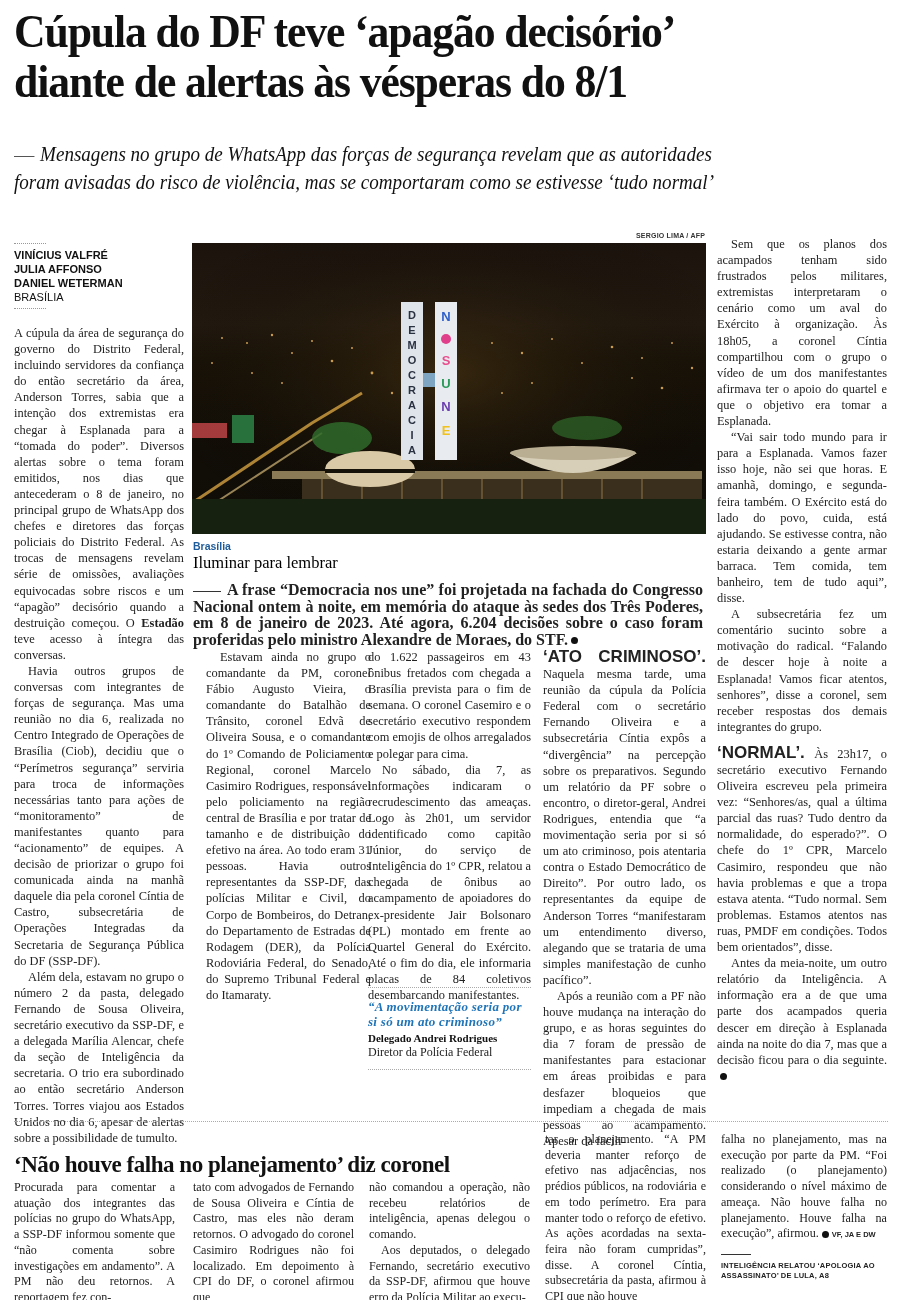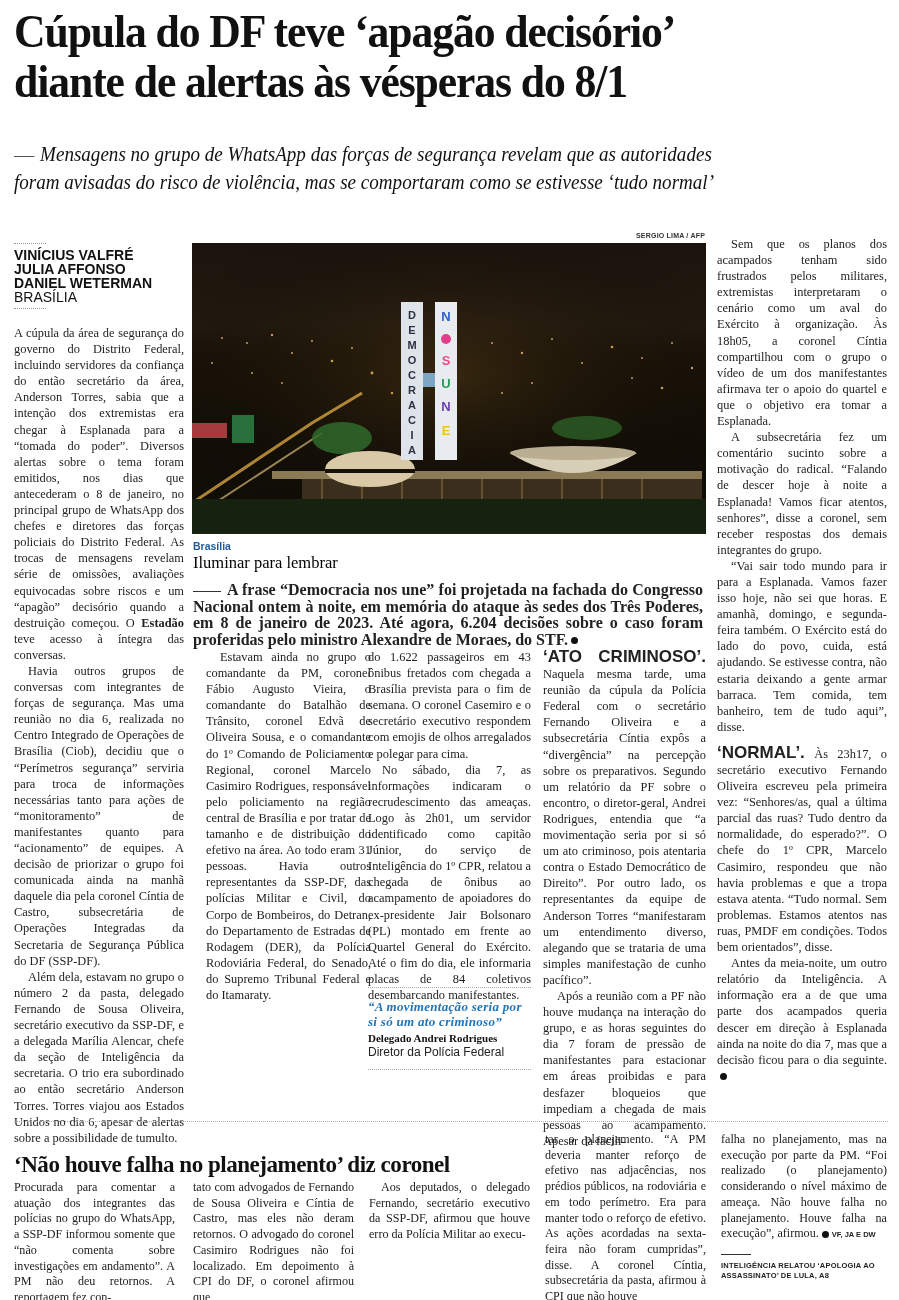--- a/index.html
+++ b/index.html
@@ -2,21 +2,21 @@
 <html><head>
 <meta charset="utf-8">
 <style>
   html, body { margin: 0; padding: 0; background: #ffffff; }
   body { width: 899px; height: 1300px; position: relative; overflow: hidden; color: #1a1a1a; font-family: "Liberation Serif", "DejaVu Serif", serif; }
 
   .headline { position: absolute; left: 14px; top: 6px; width: 880px; font-family: "Liberation Serif", serif; font-weight: bold; font-size: 47px; line-height: 50px; letter-spacing: -1.2px; color: #111; margin: 0; transform: scaleX(0.93); transform-origin: left top; white-space: nowrap; }
   .subhead { position: absolute; left: 14px; top: 140px; width: 880px; font-family: "Liberation Serif", serif; font-style: italic; font-size: 20.5px; line-height: 28px; color: #111; margin: 0; transform: scaleX(0.93); transform-origin: left top; white-space: nowrap; }
   .subhead .dash { display: inline-block; width: 22px; height: 1px; background: #555; vertical-align: middle; margin-right: 6px; }
 
-  .byline { position: absolute; left: 14px; top: 243px; width: 170px; font-family: "Liberation Sans", sans-serif; font-size: 14px; line-height: 14px; font-weight: bold; color: #111; }
+  .byline { position: absolute; left: 14px; top: 243px; width: 170px; font-family: "Liberation Sans", sans-serif; font-size: 11px; line-height: 14px; font-weight: bold; color: #111; }
   .byline .dots { border-top: 1px dotted #999; width: 32px; height: 0; margin-bottom: 4px; }
   .byline .dots.bottom { margin-top: 4px; margin-bottom: 0; }
   .byline .place { font-weight: normal; }
 
   .col { position: absolute; font-size: 12.4px; line-height: 16.1px; text-align: justify; color: #222; hyphens: manual; }
   .col p { margin: 0; text-indent: 14px; }
   .col p.noindent { text-indent: 0; }
   .col b.lead { font-family: "Liberation Sans", sans-serif; font-size: 17px; }
 
   .col1 { left: 14px; top: 325px; width: 170px; }
@@ -29,21 +29,21 @@
   .photo { position: absolute; left: 192px; top: 243px; width: 514px; height: 291px; overflow: hidden; background: linear-gradient(180deg, #1c130d 0%, #231a10 28%, #1a1308 40%, #120e07 70%, #0f0c07 100%); }
 
   .photo-kicker { position: absolute; left: 193px; top: 540px; font-family: "Liberation Sans", sans-serif; font-weight: bold; font-size: 10.5px; color: #1e5b9a; }
   .photo-title { position: absolute; left: 193px; top: 553px; font-family: "Liberation Serif", serif; font-size: 16.5px; color: #000000; }
   .photo-caption { position: absolute; left: 193px; top: 582px; width: 510px; font-family: "Liberation Serif", serif; font-weight: bold; font-size: 16px; line-height: 16.5px; color: #222; text-align: justify; }
   .photo-caption .dash { display: inline-block; width: 28px; height: 1px; background: #333; vertical-align: middle; margin-right: 6px; }
 
   .pullquote { position: absolute; left: 368px; top: 987px; width: 163px; border-top: 1px dotted #aaa; border-bottom: 1px dotted #aaa; padding: 12px 0 10px 0; }
   .pq-text { font-family: "Liberation Serif", serif; font-style: italic; font-weight: bold; font-size: 13px; line-height: 14.5px; color: #1f74b8; margin: 0 0 2px 0; letter-spacing: 0.3px; }
   .pq-name { font-family: Liberation Serif, serif; font-weight: bold; font-size: 11px; line-height: 14px; color: #111; }
-  .pq-role { font-family: Liberation Sans, sans-serif; font-size: 12px; line-height: 14px; color: #222; }
+  .pq-role { font-family: Liberation Serif, serif; font-size: 12px; line-height: 14px; color: #222; }
 
   .divider { position: absolute; left: 14px; top: 1121px; width: 874px; border-top: 1px dotted #aaa; height: 0; }
   .sidebar-head { position: absolute; left: 14px; top: 1131px; font-family: "Liberation Serif", serif; font-weight: bold; font-size: 24px; letter-spacing: -0.5px; color: #111; transform: scaleX(0.96); transform-origin: left top; white-space: nowrap; }
   .sb { position: absolute; font-size: 12.1px; line-height: 15.7px; text-align: justify; color: #222; }
   .sb p { margin: 0; text-indent: 12px; }
   .sb p.noindent { text-indent: 0; }
   .sb1 { left: 14px; top: 1180px; width: 161px; }
   .sb2 { left: 193px; top: 1180px; width: 161px; }
   .sb3 { left: 369px; top: 1180px; width: 161px; }
   .sb4 { left: 545px; top: 1132px; width: 161px; }
@@ -194,36 +194,37 @@
   <div class="pq-role">Diretor da Polícia Federal</div>
 </div>
 
 <div class="col col4">
   <p class="noindent"><b class="lead">‘ATO CRIMINOSO’.</b><span> Naquela mesma tarde, uma reunião da cúpula da Polícia Federal com o secretário Fernando Oliveira e a subsecretária Cíntia expôs a “divergência” na percepção sobre os preparativos. Segundo um relatório da PF sobre o encontro, o diretor-geral, Andrei Rodrigues, entendia que “a movimentação seria por si só um ato criminoso, pois atentaria contra o Estado Democrático de Direito”. Por outro lado, os representantes da equipe de Anderson Torres “manifestaram um entendimento diverso, alegando que se trataria de uma simples manifestação de cunho pacífico”.</span></p>
   <p>Após a reunião com a PF não houve mudança na interação do grupo, e as horas seguintes do dia 7 foram de pressão de manifestantes para estacionar em áreas proibidas e para desfazer bloqueios que impediam a chegada de mais pessoas ao acampamento. Apesar da facili-</p>
 </div>
 
 <div class="col col5">
   <p>Sem que os planos dos acampados tenham sido frustrados pelos militares, extremistas interpretaram o cenário como um aval do Exército à organização. Às 18h05, a coronel Cíntia compartilhou com o grupo o vídeo de um dos manifestantes afirmava ter o apoio do quartel e que o objetivo era tomar a Esplanada.</p>
+  <p>“Vai sair todo mundo para ir para a Esplanada. Vamos fazer isso hoje, não sei que horas. E amanhã, domingo, e segunda-feira também. O Exército está do lado do povo, cuida, está ajudando. Se estivesse contra, não estaria deixando a gente armar barraca. Tem comida, tem banheiro, tem de tudo aqui”, disse.</p>
   <p>A subsecretária fez um comentário sucinto sobre a motivação do radical. “Falando de descer hoje à noite a Esplanada! Vamos ficar atentos, senhores”, disse a coronel, sem receber respostas dos demais integrantes do grupo.</p>
-  <p>“Vai sair todo mundo para ir para a Esplanada. Vamos fazer isso hoje, não sei que horas. E amanhã, domingo, e segunda-feira também. O Exército está do lado do povo, cuida, está ajudando. Se estivesse contra, não estaria deixando a gente armar barraca. Tem comida, tem banheiro, tem de tudo aqui”, disse.</p>
   <p class="noindent" style="margin-top:10px"><b class="lead">‘NORMAL’.</b><span> Às 23h17, o secretário executivo Fernando Oliveira escreveu pela primeira vez: “Senhores/as, qual a última parcial das ruas? Tudo dentro da normalidade, do esperado?”. O chefe do 1º CPR, Marcelo Casimiro, respondeu que não havia problemas e que a tropa estava atenta. “Tudo normal. Sem problemas. Estamos atentos nas ruas, PMDF em condições. Todos bem orientados”, disse.</span></p>
   <p><span>Antes da meia-noite, um outro relatório da Inteligência. A informação era a de que uma parte dos acampados queria descer em direção à Esplanada ainda na noite do dia 7, mas que a decisão ficou para o dia seguinte.</span><span class="dot"></span></p>
 </div>
 
 <div class="divider"></div>
 <h2 class="sidebar-head">‘Não houve falha no planejamento’ diz coronel</h2>
 
 <div class="sb sb1">
   <p class="noindent">Procurada para comentar a atuação dos integrantes das polícias no grupo do WhatsApp, a SSP-DF informou somente que “não comenta sobre investigações em andamento”. A PM não deu retornos. A reportagem fez con-</p>
 </div>
 <div class="sb sb2">
   <p class="noindent">tato com advogados de Fernando de Sousa Oliveira e Cíntia de Castro, mas eles não deram retornos. O advogado do coronel Casimiro Rodrigues não foi localizado. Em depoimento à CPI do DF, o coronel afirmou que</p>
 </div>
 <div class="sb sb3">
+  <p class="noindent">não comandou a operação, não recebeu relatórios de inteligência, apenas delegou o comando.</p>
   <p>Aos deputados, o delegado Fernando, secretário executivo da SSP-DF, afirmou que houve erro da Polícia Militar ao execu-</p>
 </div>
 <div class="sb sb4">
   <p class="noindent">tar o planejamento. “A PM deveria manter reforço de efetivo nas adjacências, nos prédios públicos, na rodoviária e em todo perímetro. Era para manter todo o reforço de efetivo. As ações acordadas na sexta-feira não foram cumpridas”, disse. A coronel Cíntia, subsecretária da pasta, afirmou à CPI que não houve</p>
 </div>
 <div class="sb sb5">
   <p class="noindent"><span>falha no planejamento, mas na execução por parte da PM. “Foi realizado (o planejamento) considerando o nível máximo de ameaça. Não houve falha no planejamento. Houve falha na execução”, afirmou.</span> <span class="dot" style="margin-left:0"></span> <span class="sig">VF, JA E DW</span></p>
 </div>
 
 <div class="related">

